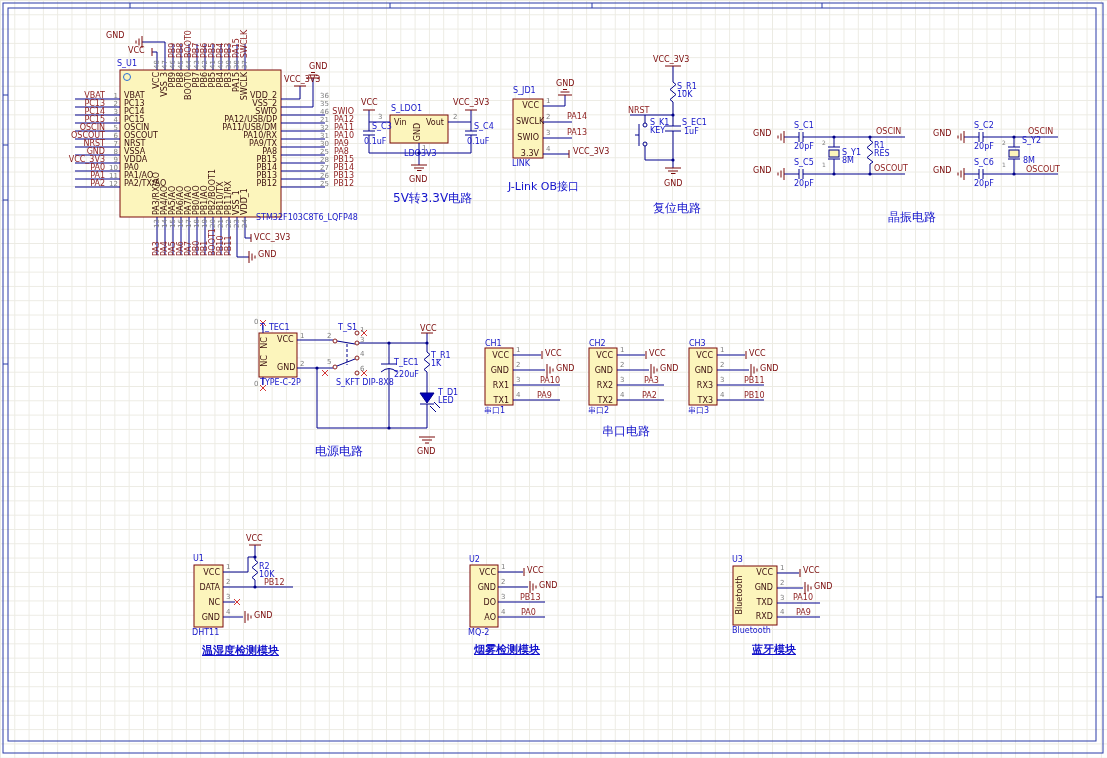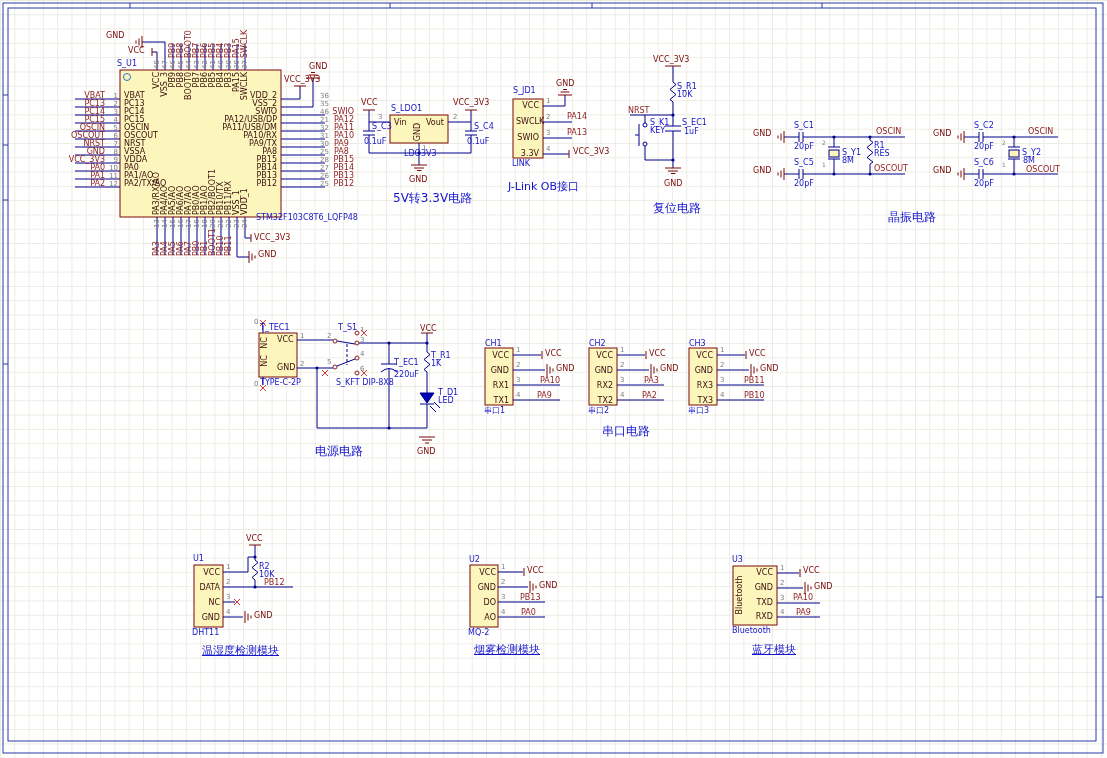--- a/index.html
+++ b/index.html
@@ -13,21 +13,21 @@
   svg{position:absolute;left:0;top:0;}
   .lbl{position:absolute;font-size:8px;line-height:8px;white-space:nowrap;}
   .net{color:#8c1c1c;}
   .pwr{color:#7a0909;}
   .blue{color:#1616c8;}
   .pname{color:#3a0e0e;}
   .gray{color:#7d7d7d;font-size:7px;line-height:7px;}
   .g6{font-size:6px;line-height:6px;}
   .title{color:#1414cc;font-size:12px;line-height:13px;}
   .tsm{font-size:11px;}
-  .u{text-decoration:underline;}
+  .u{text-decoration:underline;font-weight:bold;}
   .rows{position:absolute;}
   .row{display:flex;height:8px;line-height:8px;font-size:8px;align-items:baseline;}
   .grow{flex:1;text-align:right;}
   .numR{width:13px;text-align:right;color:#7d7d7d;font-size:7px;}
   .numL{width:12px;color:#7d7d7d;font-size:7px;margin-left:36px;}
   .ml2{margin-left:2px;}
   .rowc{height:16px;line-height:16px;font-size:8px;text-align:right;}
   .row15{height:15px;line-height:15px;font-size:8px;text-align:right;}
   .row15n{height:15px;line-height:8px;font-size:7px;color:#7d7d7d;}
   .row147{height:14.75px;line-height:14.75px;font-size:8px;text-align:right;}
@@ -646,21 +646,21 @@
   <span class="lbl gray g6" style="left:822px;top:162px">1</span>
 
   <span class="lbl pwr" style="left:933px;top:130px">GND</span>
   <span class="lbl pwr" style="left:933px;top:167px">GND</span>
   <span class="lbl blue" style="left:974px;top:122px">S_C2</span>
   <span class="lbl blue" style="left:974px;top:143px">20pF</span>
   <span class="lbl blue" style="left:974px;top:159px">S_C6</span>
   <span class="lbl blue" style="left:974px;top:180px">20pF</span>
   <span class="lbl net" style="left:1028px;top:128px">OSCIN</span>
   <span class="lbl net" style="left:1026px;top:166px">OSCOUT</span>
-  <span class="lbl blue" style="left:1022px;top:149px">S_Y2</span>
+  <span class="lbl blue" style="left:1022px;top:137px">S_Y2</span>
   <span class="lbl blue" style="left:1023px;top:157px">8M</span>
   <span class="lbl gray g6" style="left:1002px;top:140px">2</span>
   <span class="lbl gray g6" style="left:1002px;top:162px">1</span>
   <span class="lbl title" style="left:888px;top:211px">晶振电路</span>
 
   <span class="lbl blue" style="left:260px;top:324px">T_TEC1</span>
   <span class="lbl blue" style="left:260px;top:379px">TYPE-C-2P</span>
   <div class="vone" style="left:261px;top:336px;height:14px">
       <span class="pname" style="top:6px;width:14px">NC</span>
     </div>

